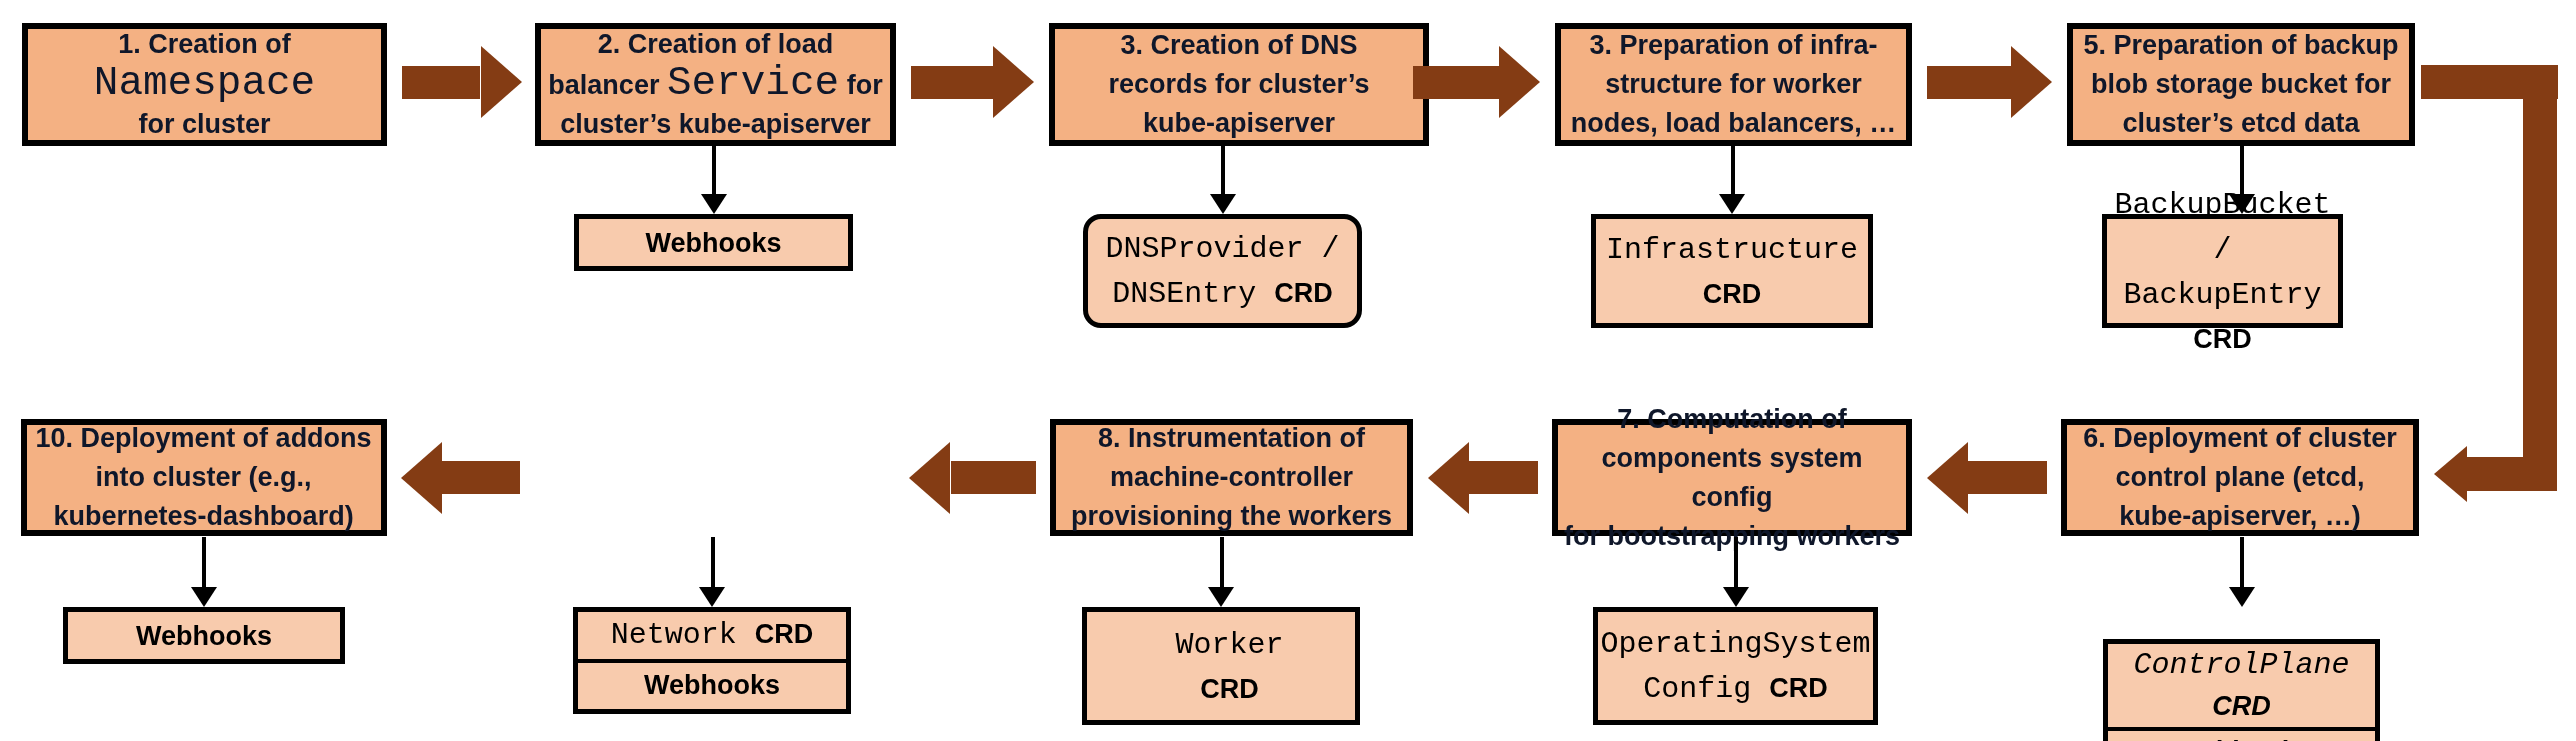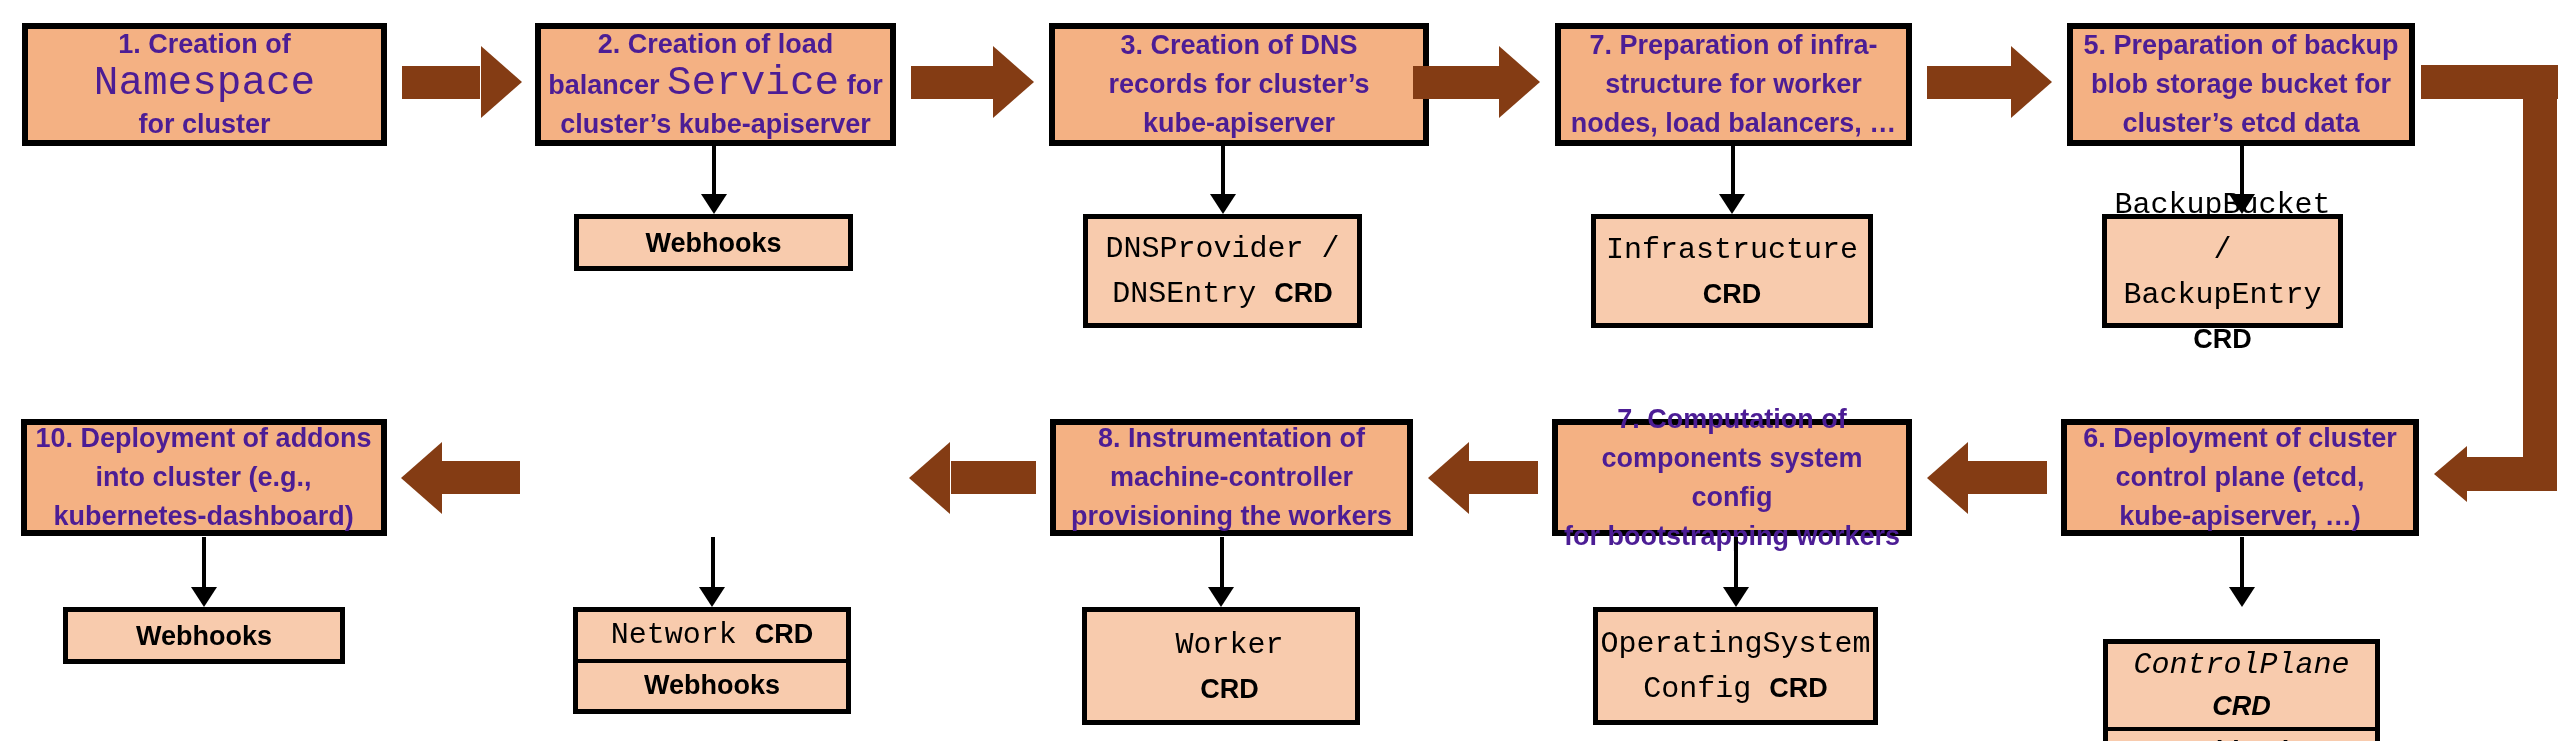--- a/index.html
+++ b/index.html
@@ -12,21 +12,21 @@
   }
   #stage{position:absolute;left:0;top:0;width:2576px;height:742px;}
   .main-box{
     position:absolute;
     box-sizing:border-box;
     border:6.4px solid #000;
     display:flex;align-items:center;justify-content:flex-end;
     text-align:center;
     font-weight:bold;
     font-size:27px;line-height:39px;
-    color:#4c1d95;
+    color:#0f172a;
   }
   .sub-box{
     position:absolute;
     box-sizing:border-box;
     border:5px solid #000;
     display:flex;align-items:center;justify-content:center;
     text-align:center;
     font-weight:bold;
     font-size:27px;line-height:44px;
     color:#000;
@@ -68,27 +68,27 @@
       <div class="box-text"><span>2. Creation of load</span><br><span>balancer </span><span class="mono">Service</span><span> for</span><br><span>cluster’s kube-apiserver</span></div>
     </div>
     <div class="sub-box" style="left: 574px; top: 214px; width: 279px; height: 57px; background: rgb(248, 203, 173); border-color: rgb(0, 0, 0);">
       <div class="box-text"><span>Webhooks</span></div>
     </div>
     <div class="connector-line" style="left: 712px; top: 146px; width: 3.6px; height: 51px; background: rgb(0, 0, 0);"></div>
     <div class="tri" style="left: 701px; top: 194px; border-left: 13px solid transparent; border-right: 13px solid transparent; border-top: 20px solid rgb(0, 0, 0);"></div>
     <div class="main-box" style="left: 1049px; top: 23px; width: 380px; height: 123px; background: rgb(244, 177, 131); border-color: rgb(0, 0, 0);">
       <div class="box-text"><span>3. Creation of DNS</span><br><span>records for cluster’s</span><br><span>kube-apiserver</span></div>
     </div>
-    <div class="sub-box" style="left: 1083px; top: 214px; width: 279px; height: 114px; background: rgb(248, 203, 173); border-color: rgb(0, 0, 0);">
+    <div class="sub-box" style="left: 1083px; top: 214px; width: 279px; height: 114px; background: rgb(248, 203, 173); border-color: rgb(0, 0, 0); border-radius: 18px;">
       <div class="box-text"><span class="mono">DNSProvider /</span><br><span class="mono">DNSEntry </span><span>CRD</span></div>
     </div>
     <div class="connector-line" style="left: 1221px; top: 146px; width: 3.6px; height: 51px; background: rgb(0, 0, 0);"></div>
     <div class="tri" style="left: 1210px; top: 194px; border-left: 13px solid transparent; border-right: 13px solid transparent; border-top: 20px solid rgb(0, 0, 0);"></div>
     <div class="main-box" style="left: 1555px; top: 23px; width: 357px; height: 123px; background: rgb(244, 177, 131); border-color: rgb(0, 0, 0);">
-      <div class="box-text"><span>7. Preparation of infra-</span><br><span>structure for worker</span><br><span>nodes, load balancers, …</span></div>
+      <div class="box-text"><span>3. Preparation of infra-</span><br><span>structure for worker</span><br><span>nodes, load balancers, …</span></div>
     </div>
     <div class="sub-box" style="left: 1591px; top: 214px; width: 282px; height: 114px; background: rgb(248, 203, 173); border-color: rgb(0, 0, 0);">
       <div class="box-text"><span class="mono">Infrastructure</span><br><span>CRD</span></div>
     </div>
     <div class="connector-line" style="left: 1731px; top: 146px; width: 3.6px; height: 51px; background: rgb(0, 0, 0);"></div>
     <div class="tri" style="left: 1719px; top: 194px; border-left: 13px solid transparent; border-right: 13px solid transparent; border-top: 20px solid rgb(0, 0, 0);"></div>
     <div class="main-box" style="left: 2067px; top: 23px; width: 348px; height: 123px; background: rgb(244, 177, 131); border-color: rgb(0, 0, 0);">
       <div class="box-text"><span>5. Preparation of backup</span><br><span>blob storage bucket for</span><br><span>cluster’s etcd data</span></div>
     </div>
     <div class="sub-box" style="left: 2102px; top: 214px; width: 241px; height: 114px; background: rgb(248, 203, 173); border-color: rgb(0, 0, 0);">

